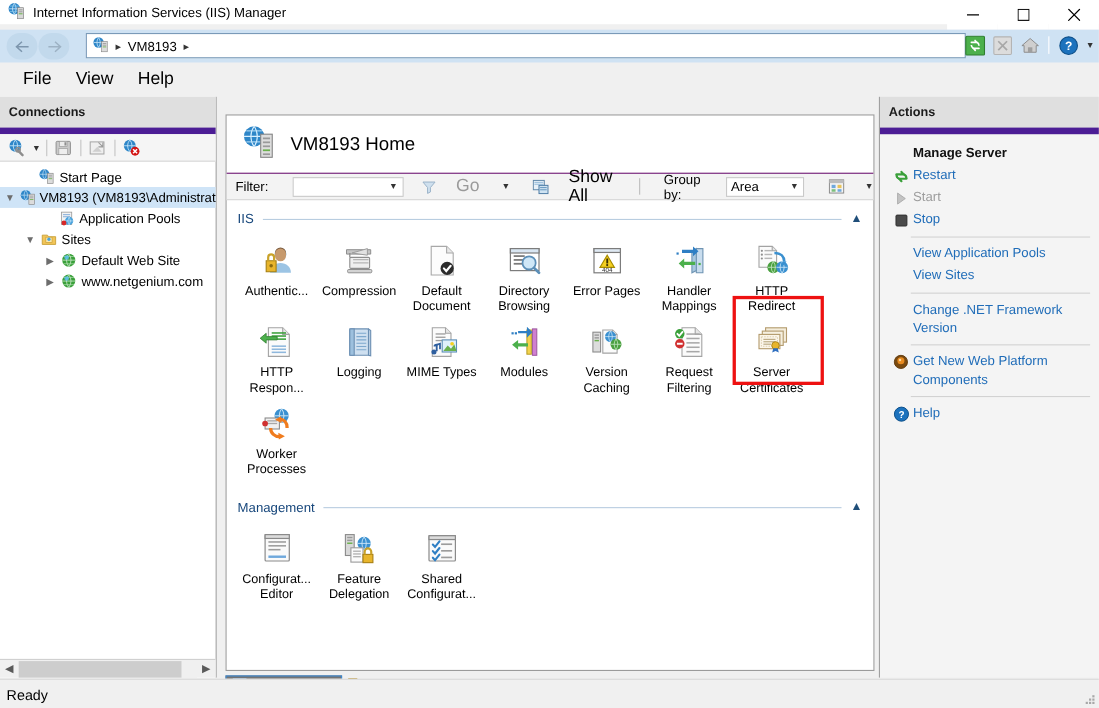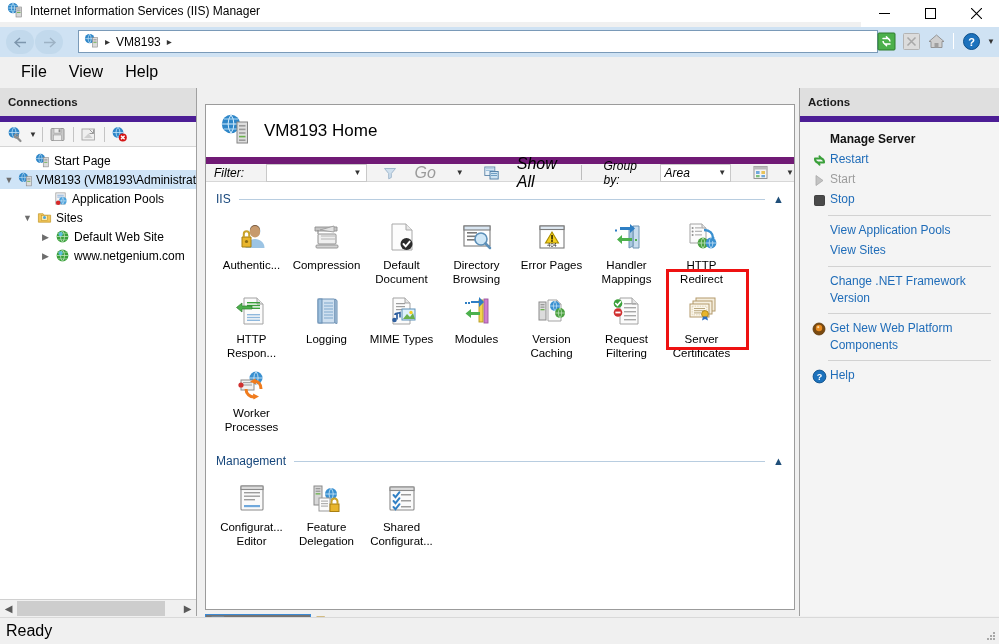--- a/index.html
+++ b/index.html
@@ -98,22 +98,22 @@
   .center {
     position: absolute; left: 205px; top: 88px; width: 487px; height: 528px; margin-top: 16px;
   }
   .content-card {
     position: absolute; left: 0; top: 0; width: 590px; height: 506px;
     background: #ffffff; border: 1px solid #9b9b9b;
   }
   .page-title-row { display: flex; align-items: center; height: 52px; padding-left: 14px; }
   .page-title { font-size: 17px; color: #000; margin-left: 12px; }
   .filterbar {
-    height: 25px; border-top: 7px solid #701a75; border-bottom: 1px solid #d7d7d7;
-    background: #f3f3f3; display: flex; align-items: center; padding-left: 8px; gap: 16px; font-style: italic;
+    height: 25px; border-top: 1px solid #701a75; border-bottom: 1px solid #d7d7d7;
+    background: #f3f3f3; display: flex; align-items: center; padding-left: 8px; gap: 16px;
   }
   .flabel { font-size: 12px; color: #000; margin-right: 6px; }
   .finput {
     width: 152px; height: 18px; background: #fff; border: 1px solid #c9c9c9;
     display: flex; align-items: center; justify-content: flex-end; padding-right: 4px;
   }
   .fb-ico { width: 20px; height: 18px; display: flex; align-items: center; justify-content: center; }
   .fb-txt { font-size: 16px; margin: 0 2px; }
   .fb-div { width: 1px; height: 15px; background: #bdbdbd; margin: 0 6px; }
   .gselect {
@@ -159,21 +159,21 @@
   .act-text { font-size: 12px; color: #1f6cb8; line-height: 17px; }
   .act-text.disabled { color: #9d9d9d; }
   .act-sep { height: 1px; background: #d2d2d2; margin: 5px 8px 5px 28px; }
 
   
   .statusbar {
     position: absolute; left: 0; bottom: 0; width: 999px; height: 27px;
     background: #f0f0f0; border-top: 1px solid #d9d9d9;
     display: flex; align-items: center; padding-left: 6px;
   }
-  .status-txt { font-size: 16px; color: #000; }
+  .status-txt { font-size: 13px; color: #000; }
   .grip { position: absolute; right: 3px; bottom: 3px; width: 12px; height: 12px; }
 </style>
 </head>
 <body>
 
 <div class="app">
 
   <div class="titlebar">
     <span class="tb-icon">
       <svg width="16" height="16" viewBox="0 0 16 16">

